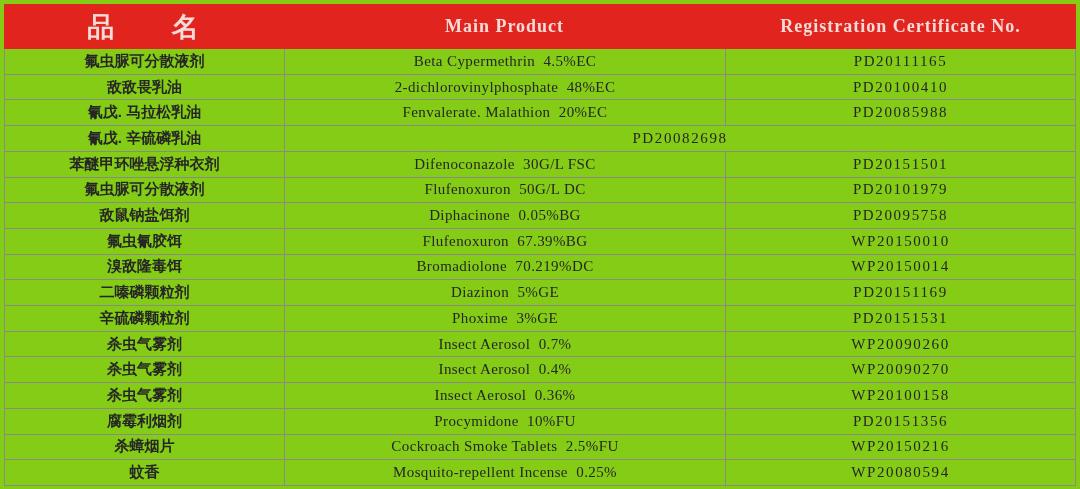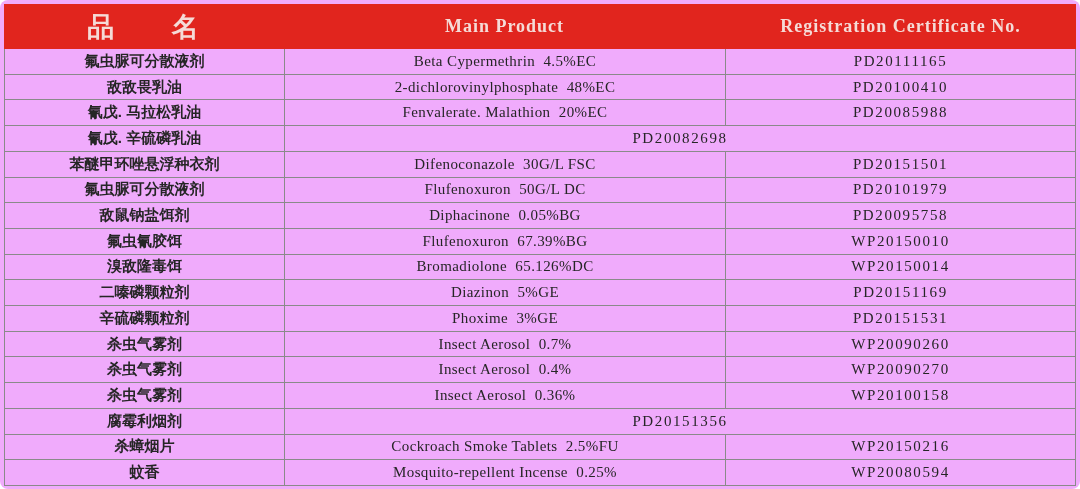--- a/index.html
+++ b/index.html
@@ -5,25 +5,24 @@
   :root{
     --header-bg:#e1251e;
     --header-text:#f5dbd7;
     --border:#8a8a8a;
     --body-text:#262626;
   }
   html,body{margin:0;padding:0;background:#ffffff;}
   .page{
     position:relative;
     width:1080px;height:489px;
-    background:#f0abfc;
+    background:#84cc16;
     box-sizing:border-box;
     font-family:"Liberation Serif", serif;
     overflow:hidden;
-    border-radius:8px;
   }
   .header{
     position:absolute;left:4px;top:4px;width:1072px;height:45px;
     background:var(--header-bg);
     display:flex;align-items:stretch;
   }
   .tbody{
     position:absolute;left:4px;top:49px;width:1072px;height:437px;
     display:flex;flex-direction:column;
     border-left:1px solid var(--border);
@@ -118,21 +117,21 @@
   </div>
 
   <div class="row">
     <div class="cell col1 cn">氟虫氰胶饵</div>
     <div class="cell col2 en">Flufenoxuron  67.39%BG</div>
     <div class="cell col3 cert">WP20150010</div>
   </div>
 
   <div class="row">
     <div class="cell col1 cn">溴敌隆毒饵</div>
-    <div class="cell col2 en">Bromadiolone  65.126%DC</div>
+    <div class="cell col2 en">Bromadiolone  70.219%DC</div>
     <div class="cell col3 cert">WP20150014</div>
   </div>
 
   <div class="row">
     <div class="cell col1 cn">二嗪磷颗粒剂</div>
     <div class="cell col2 en">Diazinon  5%GE</div>
     <div class="cell col3 cert">PD20151169</div>
   </div>
 
   <div class="row">
@@ -154,20 +153,21 @@
   </div>
 
   <div class="row">
     <div class="cell col1 cn">杀虫气雾剂</div>
     <div class="cell col2 en">Insect Aerosol  0.36%</div>
     <div class="cell col3 cert">WP20100158</div>
   </div>
 
   <div class="row">
     <div class="cell col1 cn">腐霉利烟剂</div>
+    <div class="cell col2 en">Procymidone  10%FU</div>
     <div class="cell col3 cert">PD20151356</div>
   </div>
 
   <div class="row">
     <div class="cell col1 cn">杀蟑烟片</div>
     <div class="cell col2 en">Cockroach Smoke Tablets  2.5%FU</div>
     <div class="cell col3 cert">WP20150216</div>
   </div>
 
   <div class="row">

